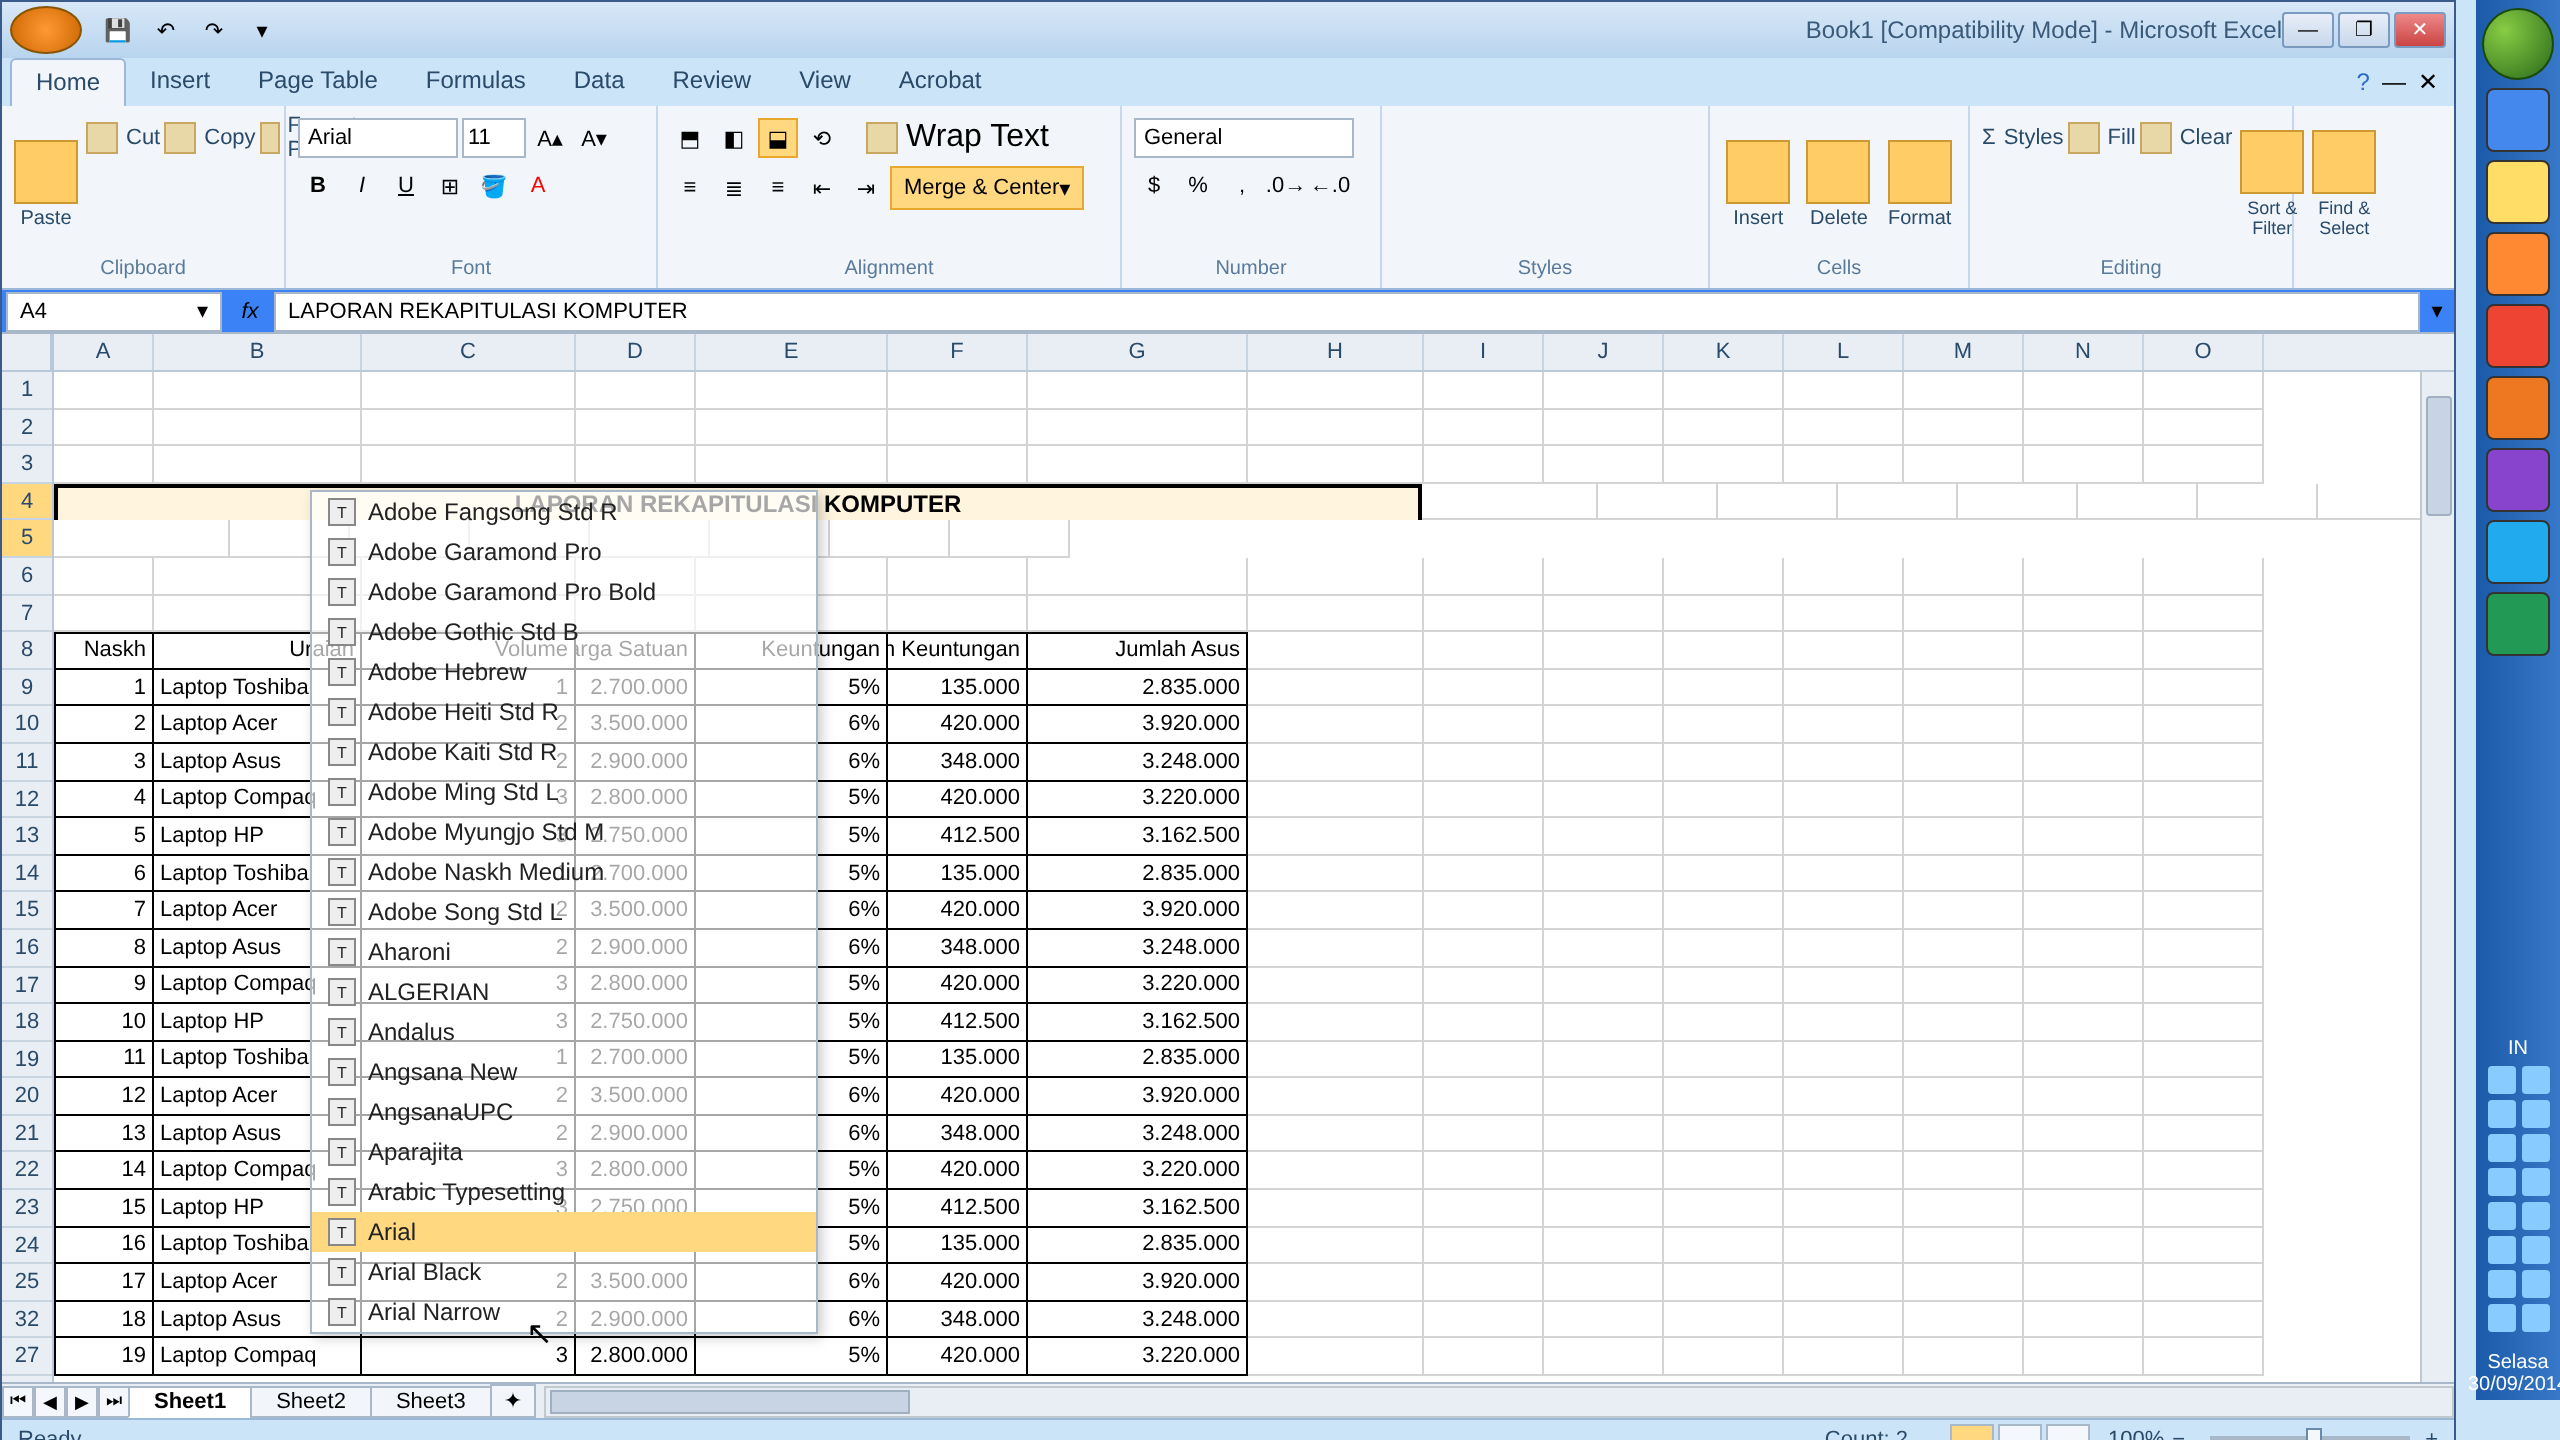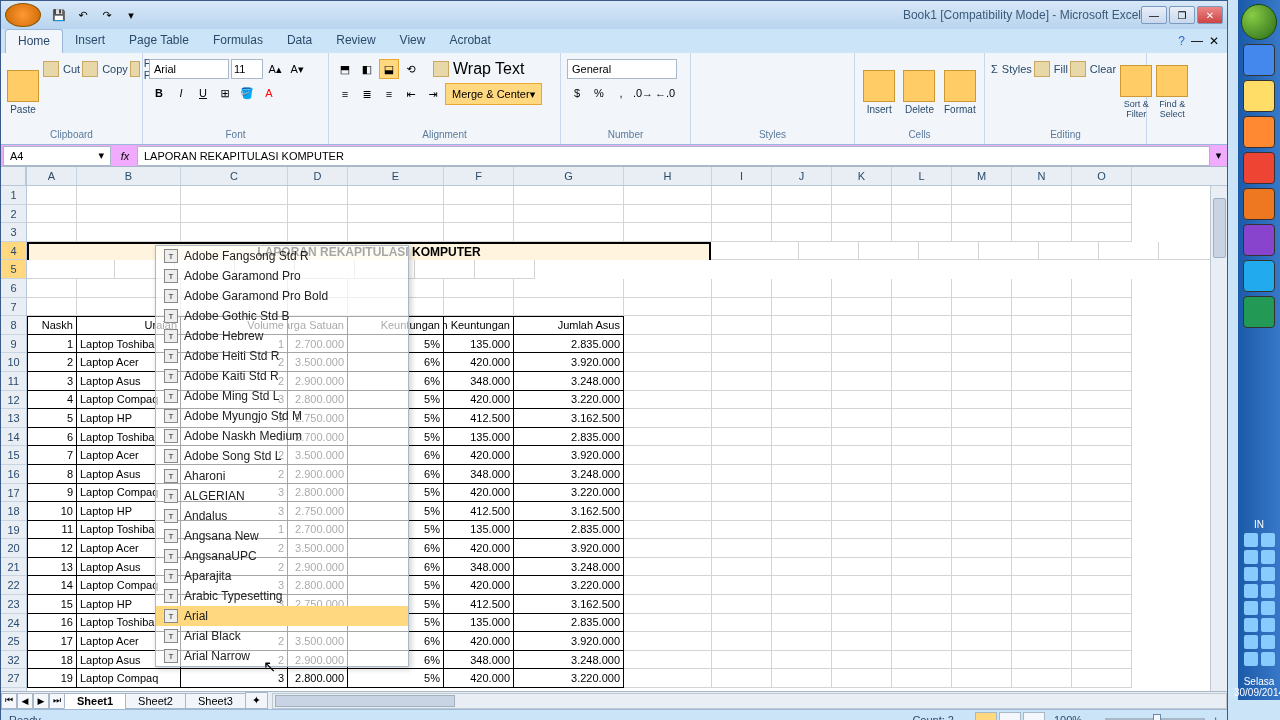--- a/index.html
+++ b/index.html
@@ -33,21 +33,21 @@
 .small-icon { width: 16px; height: 16px; background: #e8d8a8; border: 1px solid #c8a860; }
 .font-box { display: flex; gap: 2px; }
 .font-select { width: 80px; height: 20px; font-size: 11px; border: 1px solid #a8b8c8; background: #fff; padding: 0 4px; }
 .size-select { width: 32px; height: 20px; font-size: 11px; border: 1px solid #a8b8c8; background: #fff; padding: 0 2px; }
 .tiny-btn { width: 20px; height: 20px; border: 1px solid transparent; display: inline-flex; align-items: center; justify-content: center; font-size: 11px; }
 .tiny-btn.active { background: #ffd880; border-color: #e8a830; }
 .merge-btn { height: 22px; border: 1px solid #e8a830; background: #ffd880; font-size: 11px; padding: 0 6px; display: flex; align-items: center; }
 .num-select { width: 110px; height: 20px; font-size: 11px; border: 1px solid #a8b8c8; background: #fff; padding: 0 4px; }
 
 
-.formula-bar { height: 22px; background: #f0abfc; border-bottom: 1px solid #a8b8c8; display: flex; align-items: center; font-size: 11px; }
+.formula-bar { height: 22px; background: #3b82f6; border-bottom: 1px solid #a8b8c8; display: flex; align-items: center; font-size: 11px; }
 .name-box { width: 108px; height: 20px; border: 1px solid #a8b8c8; background: #fff; margin: 0 2px; padding: 0 6px; display: flex; align-items: center; justify-content: space-between; }
 .fx-label { width: 24px; text-align: center; font-style: italic; }
 .formula-input { flex: 1; height: 20px; border: 1px solid #a8b8c8; background: #fff; padding: 0 6px; display: flex; align-items: center; }
 
 
 .grid-wrap { position: relative; height: 524px; background: #fff; display: flex; }
 .row-headers { width: 26px; background: #e8eef4; border-right: 1px solid #b8c8d8; }
 .corner { height: 19px; background: #e8eef4; border-bottom: 1px solid #b8c8d8; border-right: 1px solid #b8c8d8; }
 .row-hdr { height: 18.6px; border-bottom: 1px solid #c8d4e0; text-align: center; font-size: 11px; color: #2a4a6a; line-height:18px; }
 .row-hdr.sel { background: #ffd880; }

